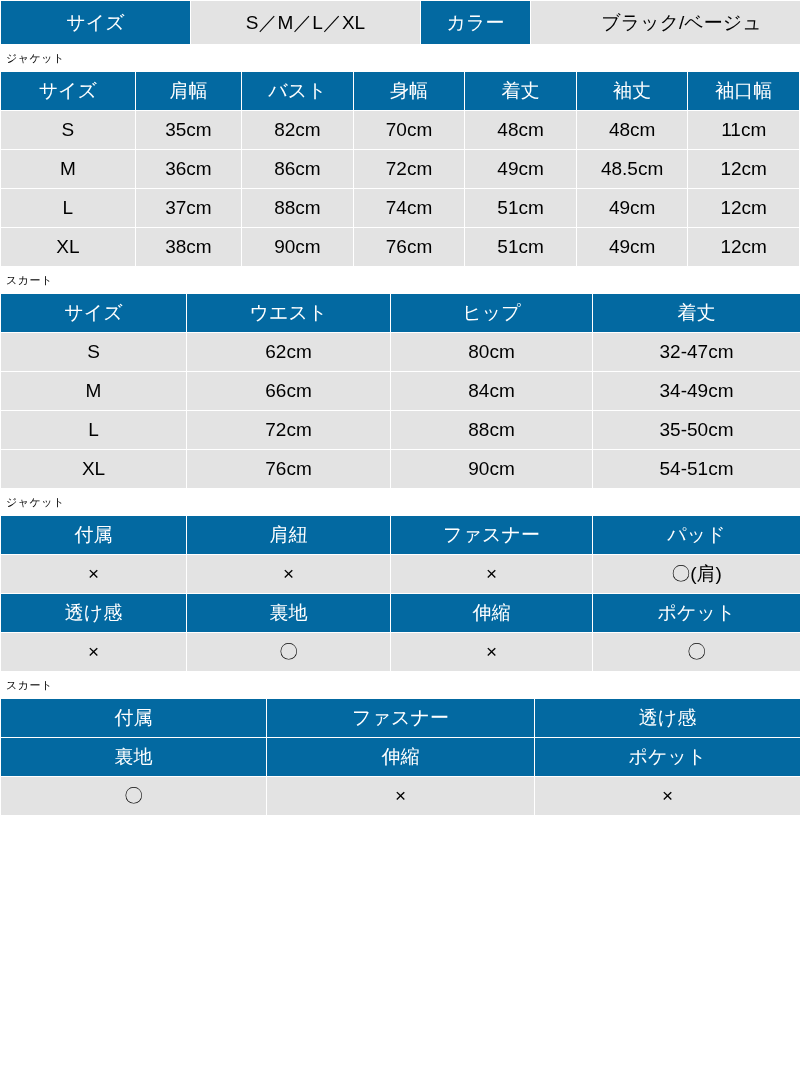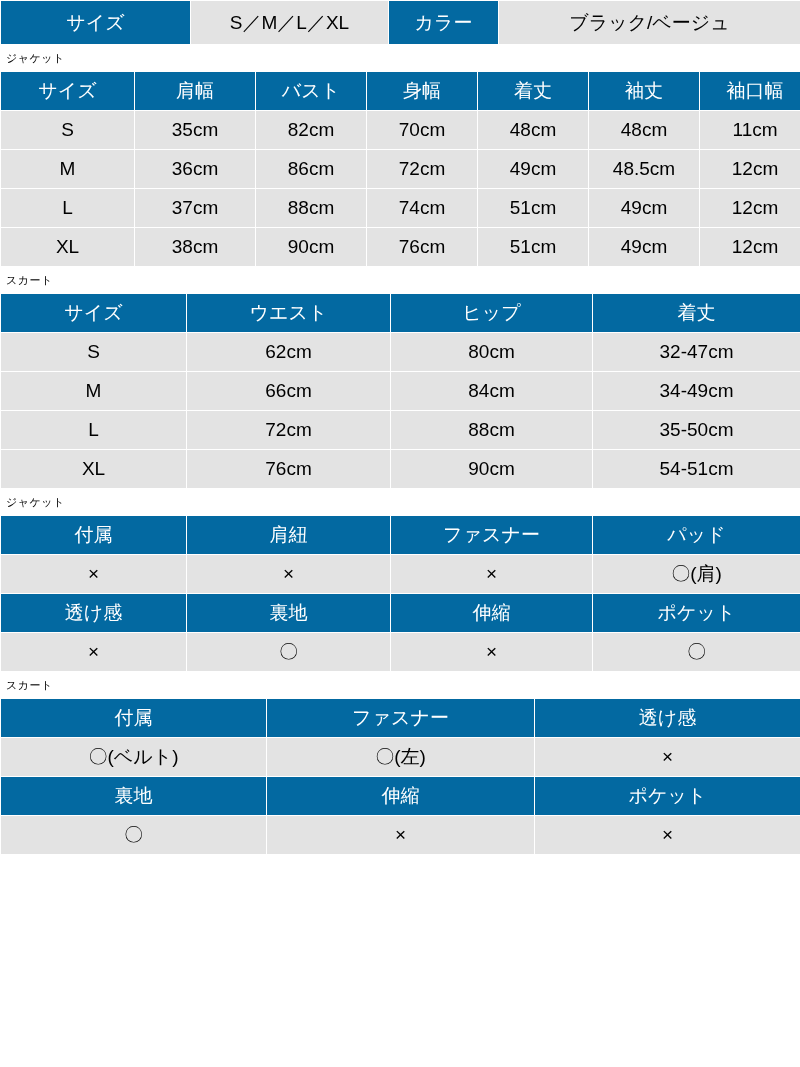--- a/index.html
+++ b/index.html
@@ -62,33 +62,33 @@
 </style>
 </head>
 <body>
 
 <div class="page">
 
   <table class="top-table">
     <tbody>
       <tr>
         <td class="hdr" style="width:190px">サイズ</td>
-        <td class="lite" style="width:198px">S／M／L／XL</td>
+        <td class="lite" style="width:230px">S／M／L／XL</td>
         <td class="hdr" style="width:110px">カラー</td>
         <td class="lite" style="width:302px">ブラック/ベージュ</td>
       </tr>
     </tbody>
   </table>
 
   <div class="section-title">ジャケット</div>
   <table>
     <tbody>
       <tr>
         <td class="hdr" style="width:134px">サイズ</td>
-        <td class="hdr" style="width:121px">肩幅</td>
+        <td class="hdr" style="width:106px">肩幅</td>
         <td class="hdr" style="width:111px">バスト</td>
         <td class="hdr" style="width:111px">身幅</td>
         <td class="hdr" style="width:111px">着丈</td>
         <td class="hdr" style="width:111px">袖丈</td>
         <td class="hdr" style="width:111px">袖口幅</td>
       </tr>
       <tr>
         <td class="lite">S</td>
         <td class="lite">35cm</td>
         <td class="lite">82cm</td>
@@ -195,25 +195,20 @@
 
   <div class="section-title">スカート</div>
   <table>
     <tbody>
       <tr>
         <td class="hdr" style="width:266px">付属</td>
         <td class="hdr" style="width:268px">ファスナー</td>
         <td class="hdr" style="width:266px">透け感</td>
       </tr>
       <tr>
-        <td class="lite">〇(ベルト)</td>
-        <td class="lite">〇(左)</td>
-        <td class="lite">×</td>
-      </tr>
-      <tr>
         <td class="hdr">裏地</td>
         <td class="hdr">伸縮</td>
         <td class="hdr">ポケット</td>
       </tr>
       <tr>
         <td class="lite">〇</td>
         <td class="lite">×</td>
         <td class="lite">×</td>
       </tr>
     </tbody>

